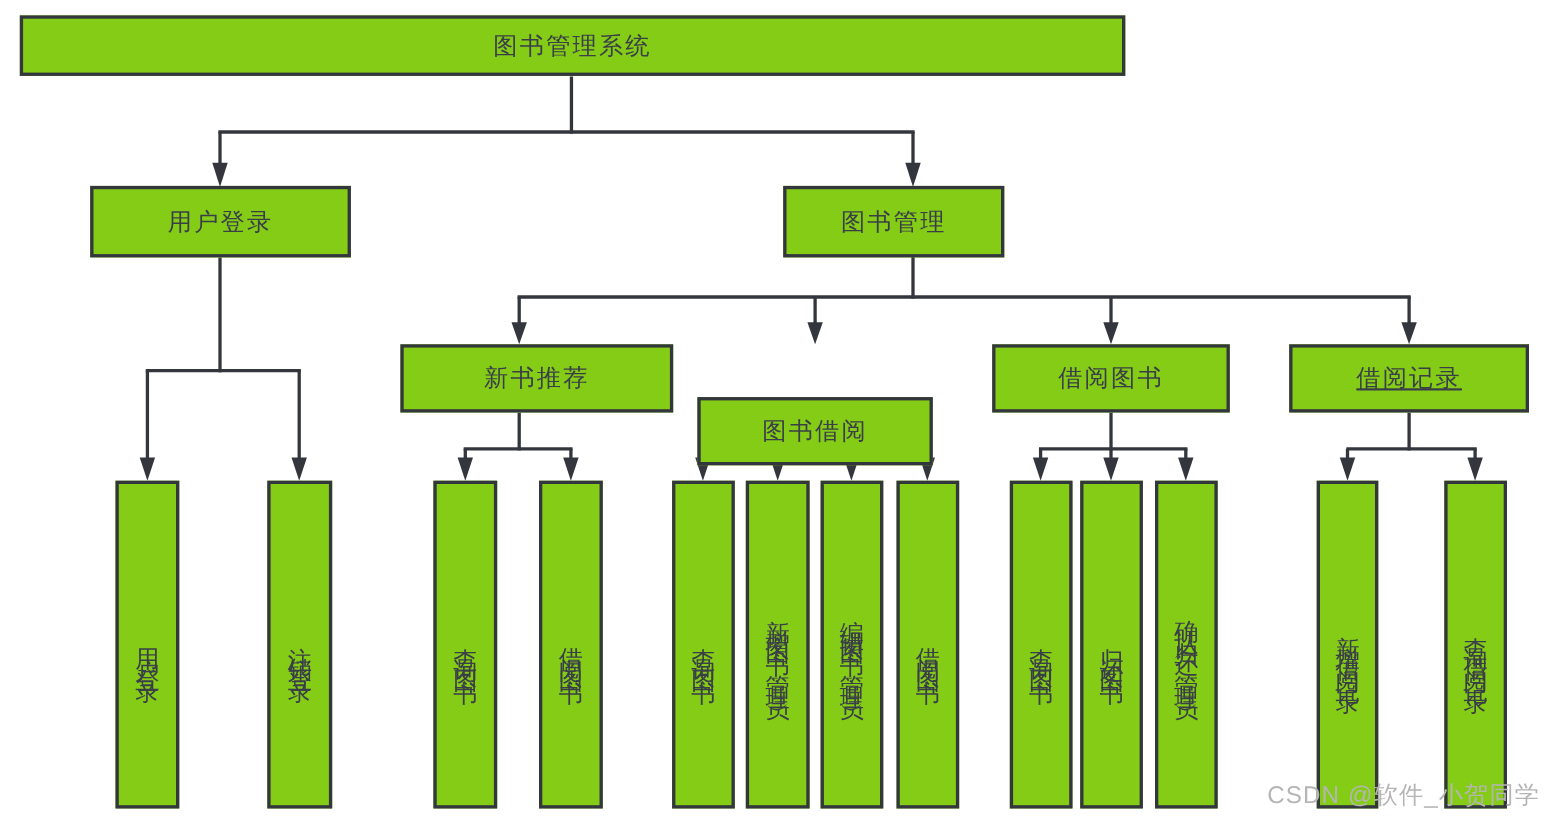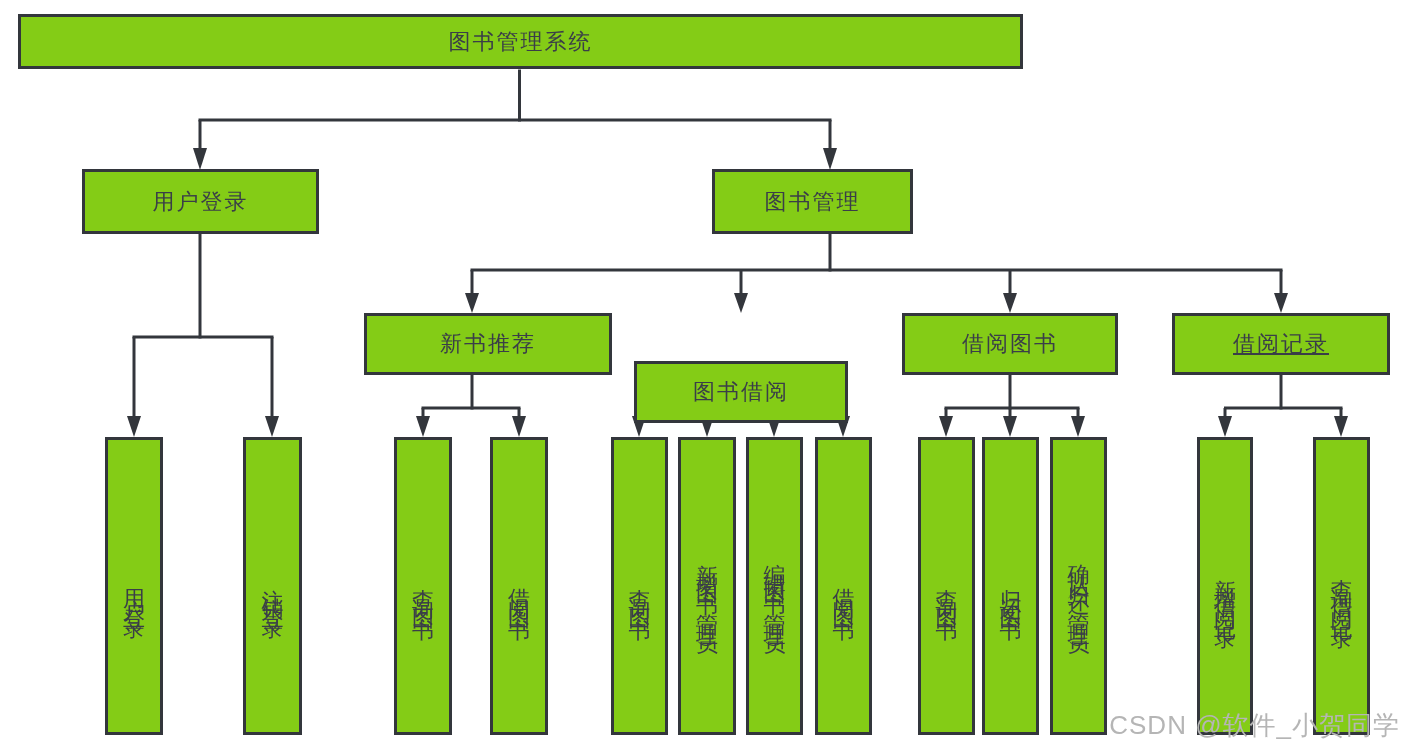--- a/index.html
+++ b/index.html
@@ -49,21 +49,21 @@
     line-height: 1;
     white-space: normal;
     font-size: 22px;
     padding-inline-start: 10px; 
   }
 
   .watermark {
     position: absolute;
     right: 5px;
     top: 708px;
-    font-size: 26px;
+    font-size: 22px;
     color: var(--watermark);
     letter-spacing: 1px;
     z-index: 5;
   }
 </style>
 </head>
 <body>
 
 <div class="canvas">
 

